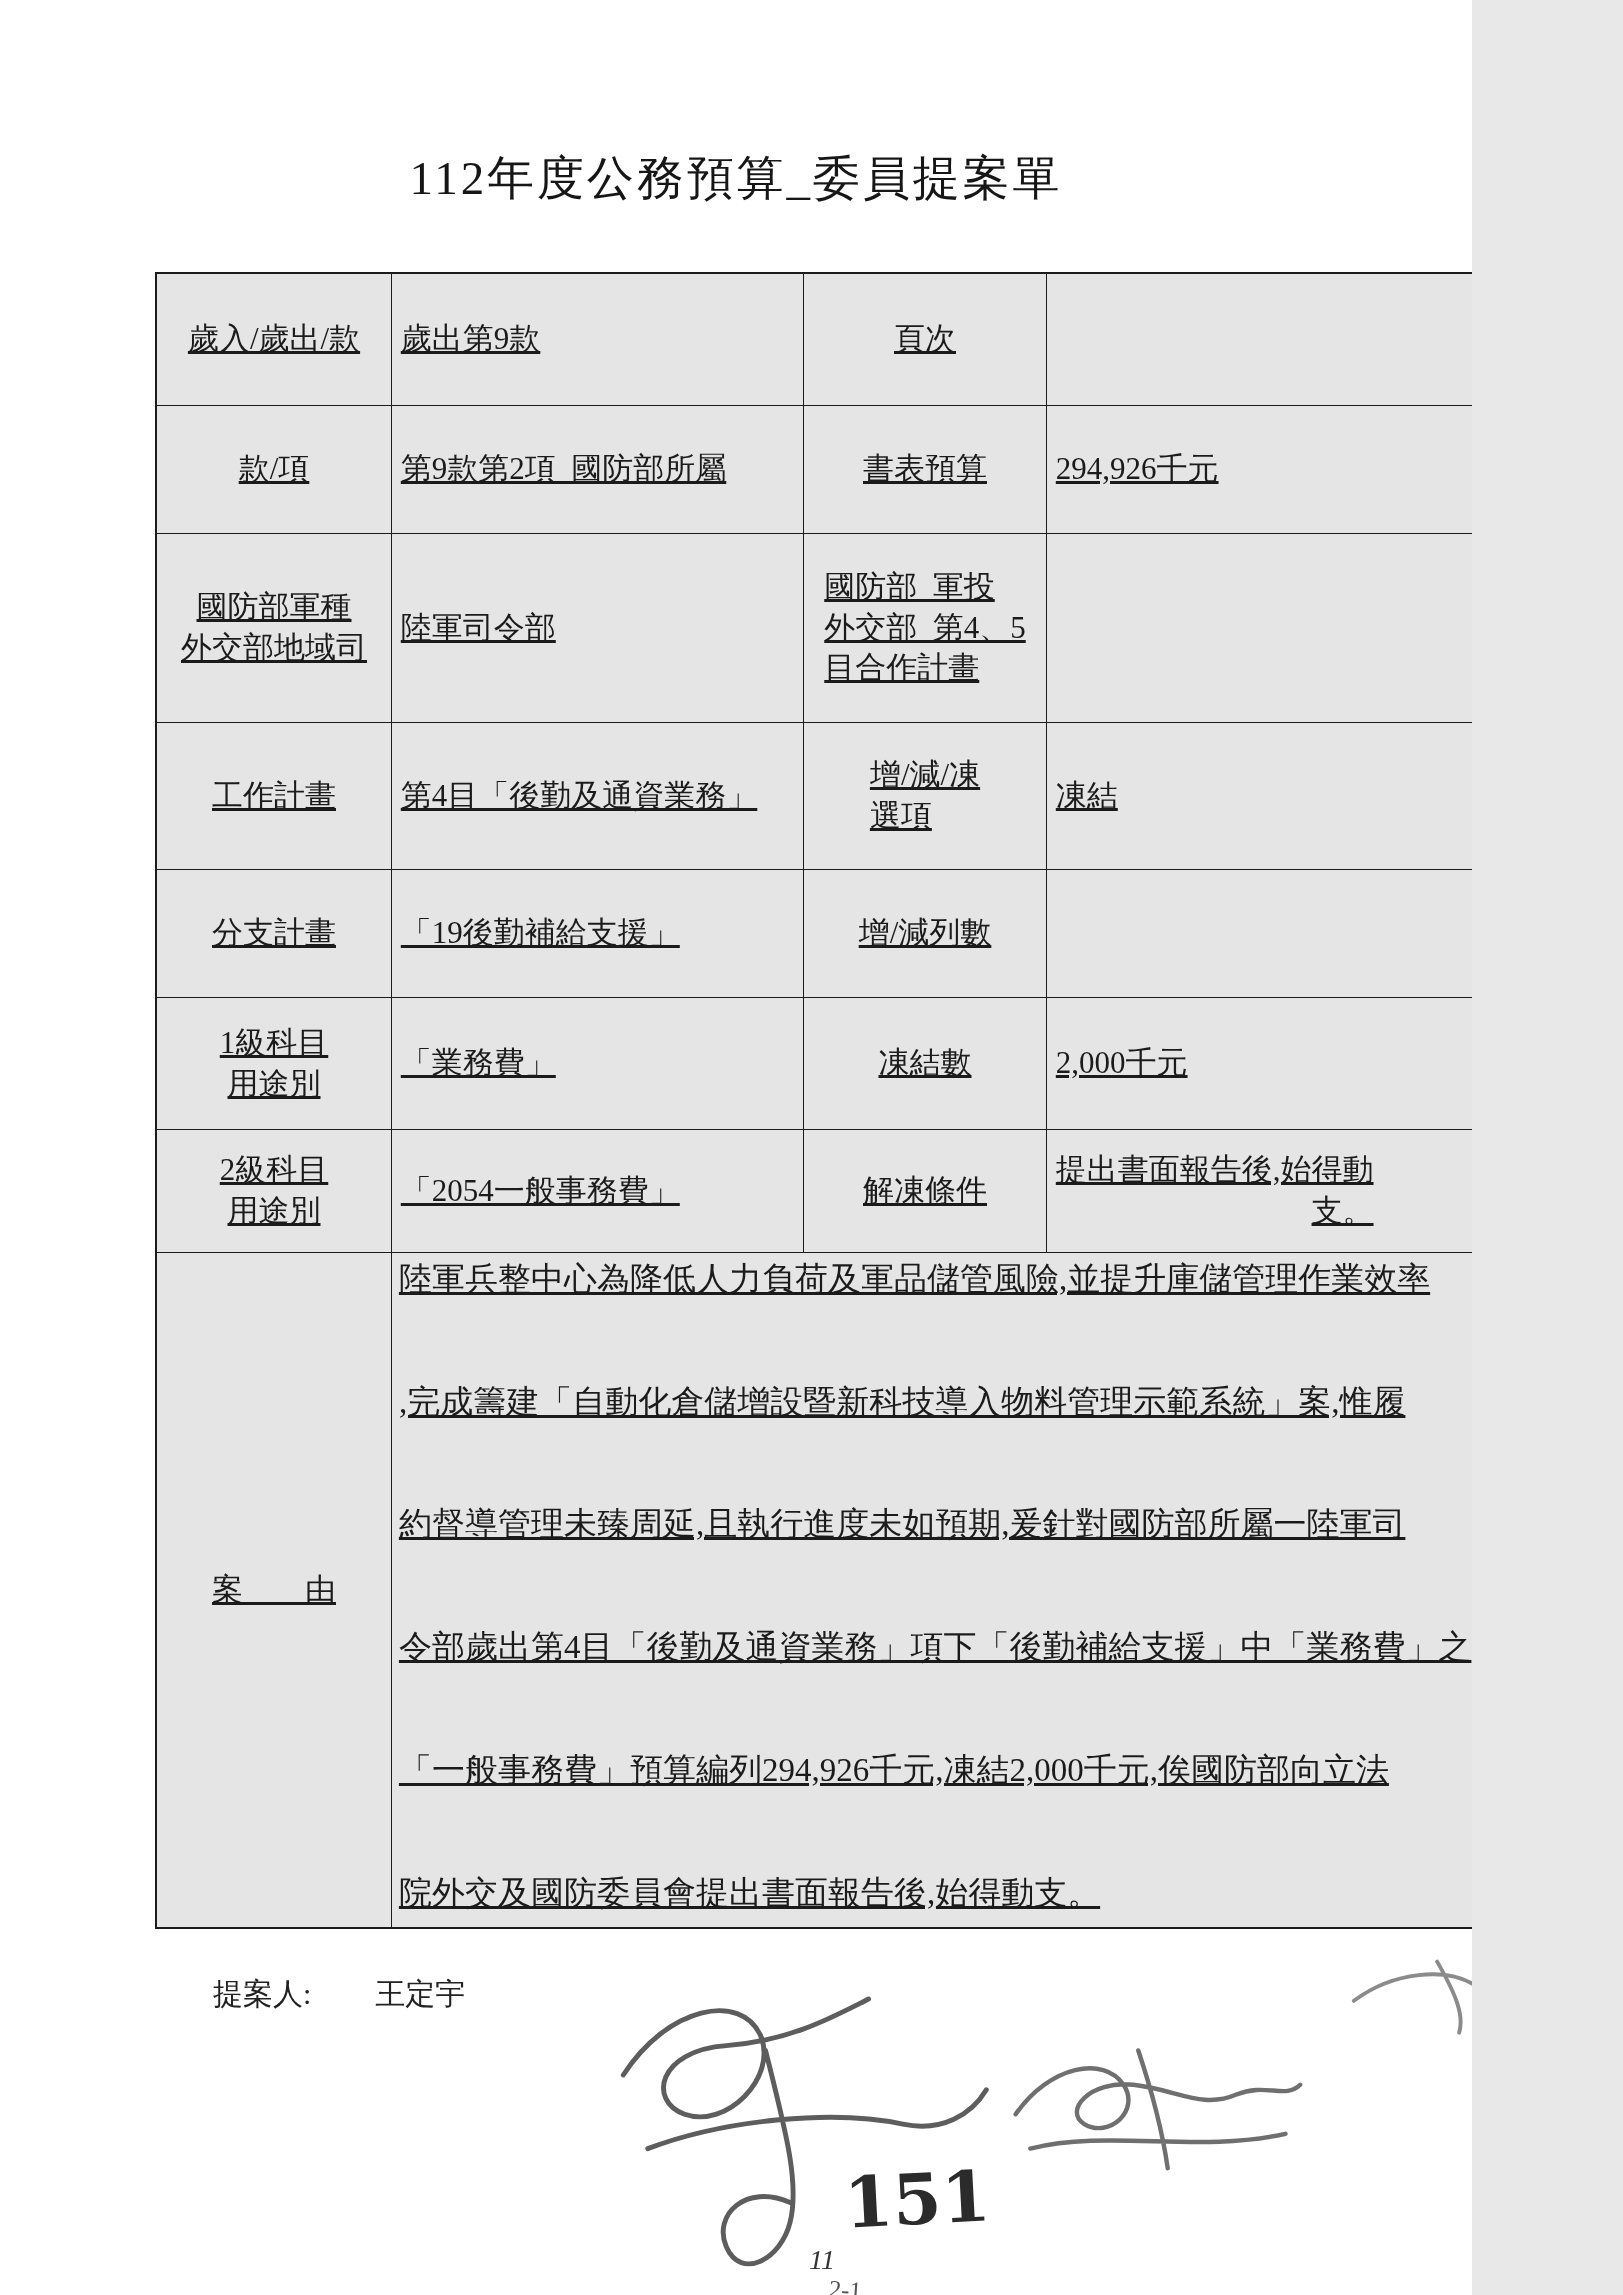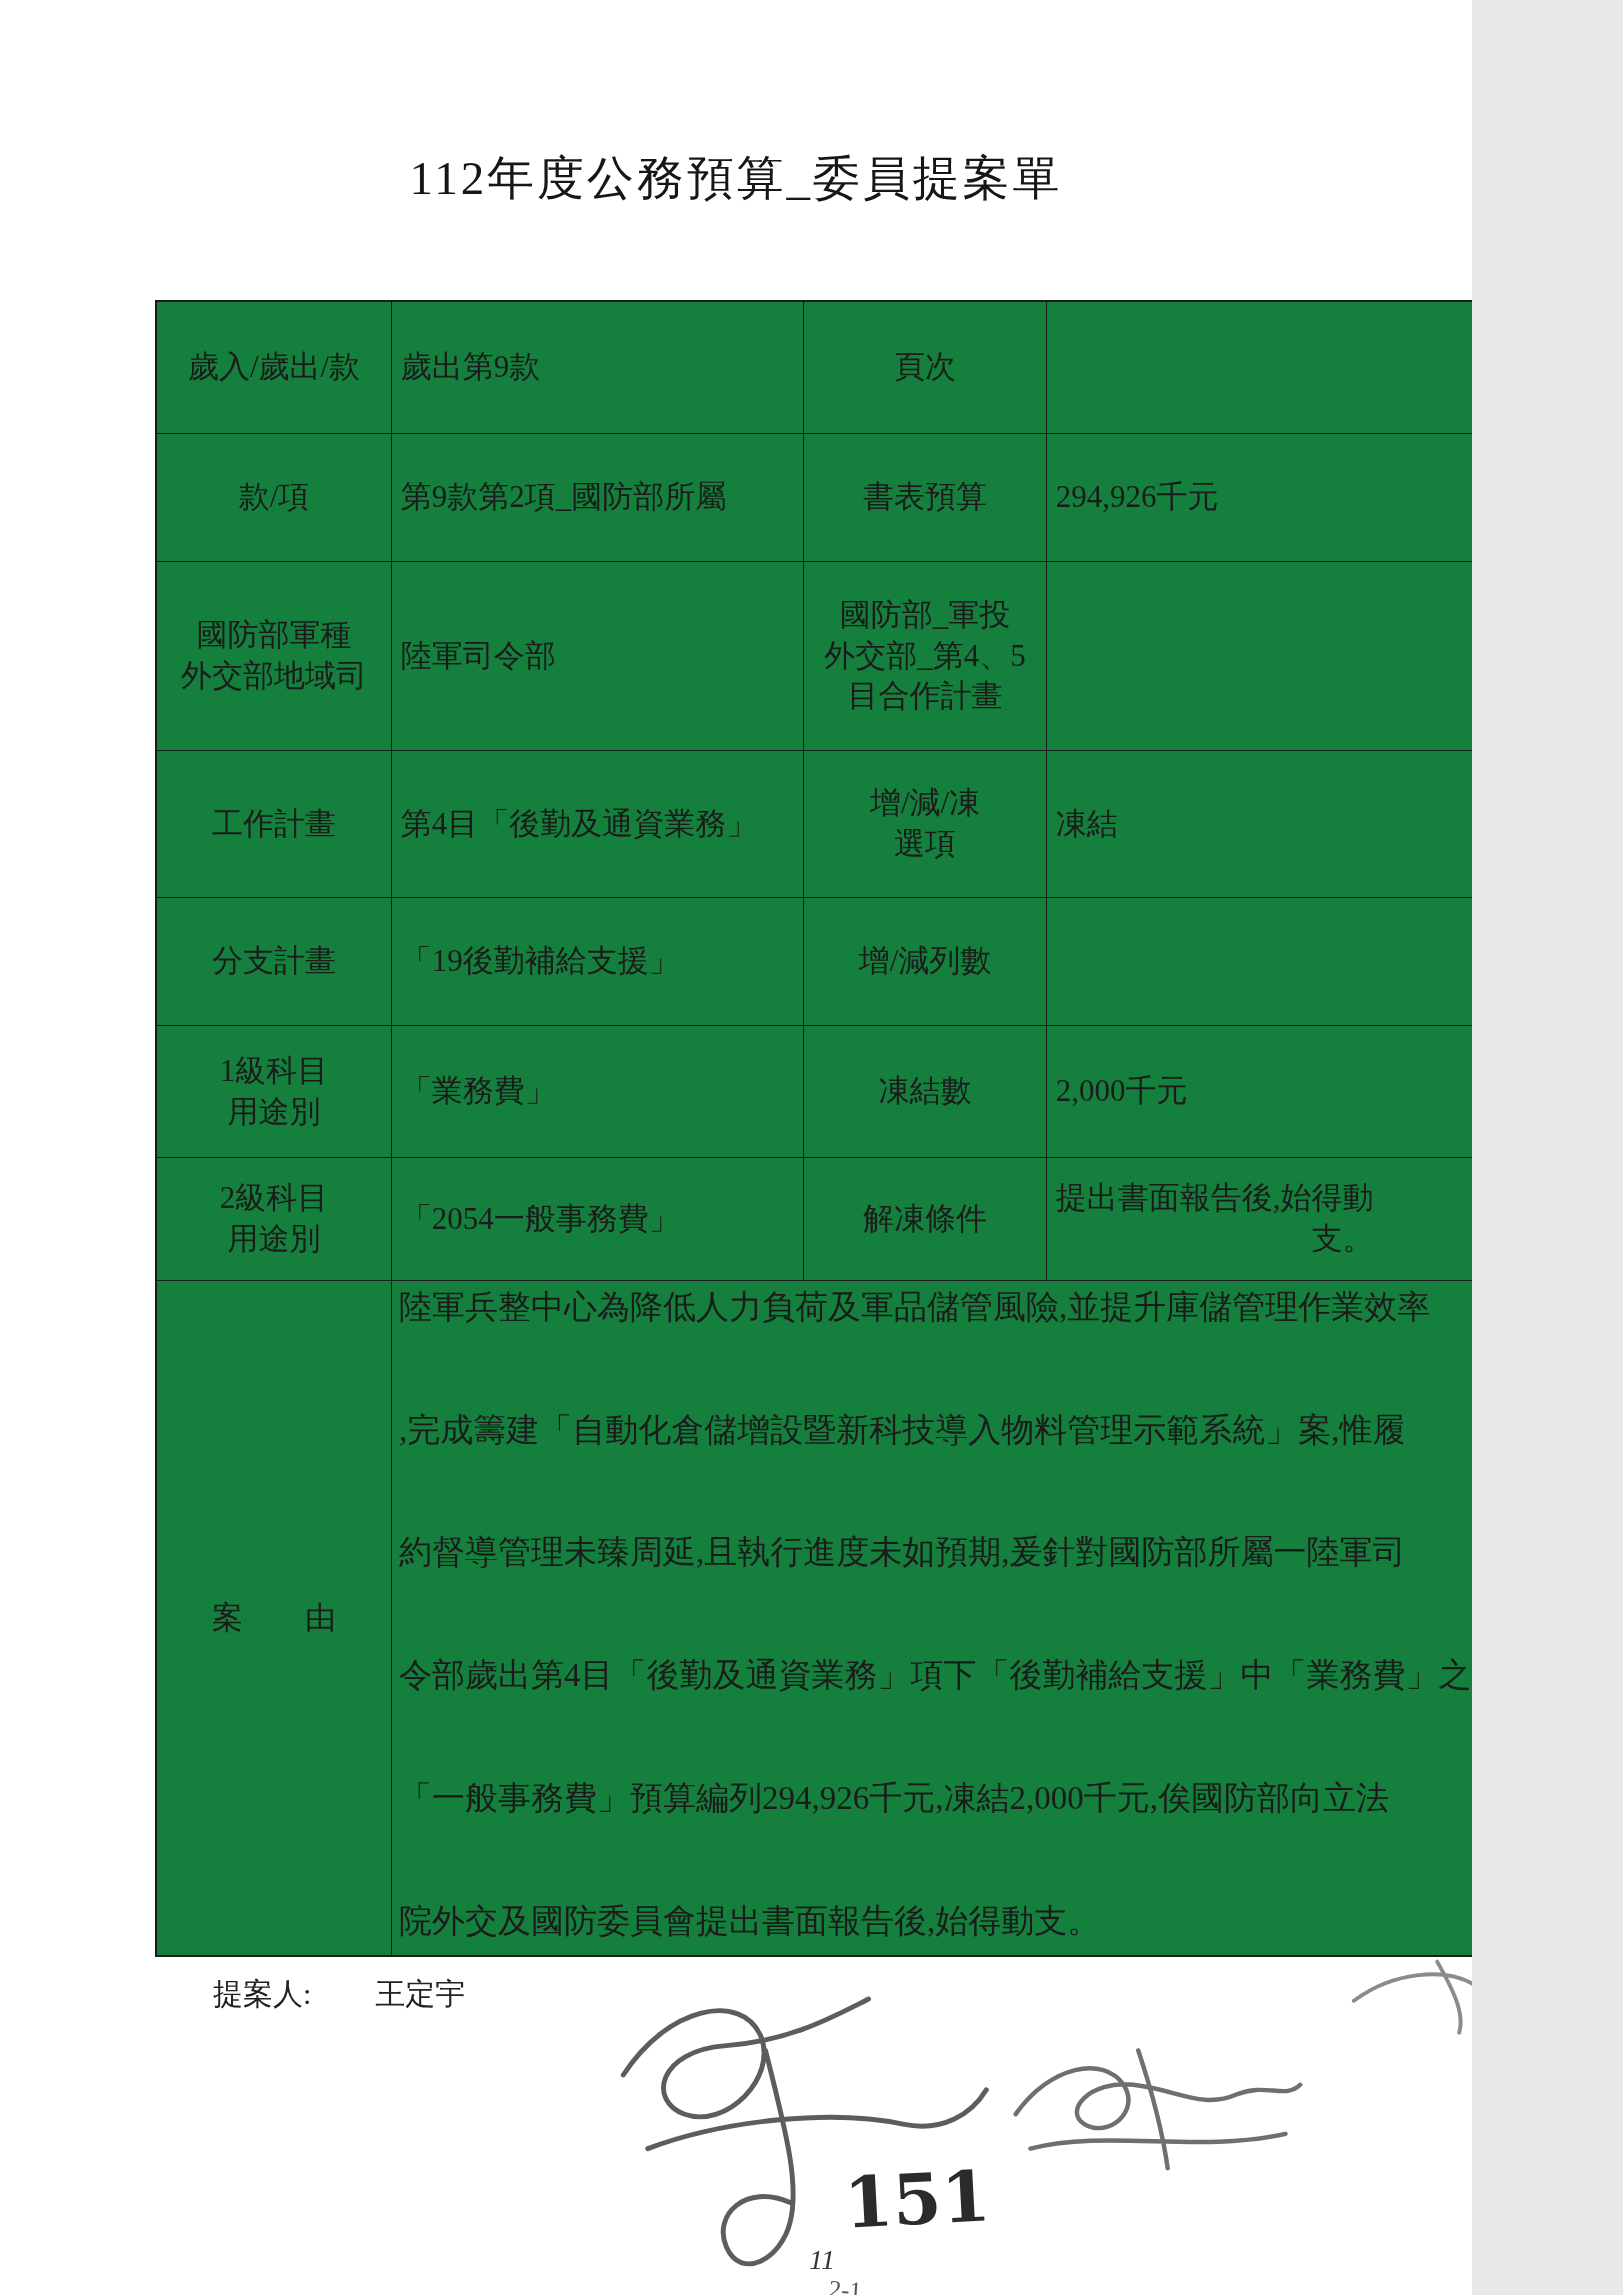--- a/index.html
+++ b/index.html
@@ -20,41 +20,42 @@
     margin: 0;
     text-align: center;
     font-size: 47px;
     font-weight: 500;
     letter-spacing: 2.9px;
     color: #161616;
   }
   .form-table {
     position: absolute;
     left: 155px;
-    top: 300px;
+    top: 272px;
     display: grid;
     grid-template-columns: 235px 412px 243px 441px;
     grid-template-rows: 132px 128px 189px 147px 128px 132px 123px 674px;
     border: 2px solid #1c1c1c;
-    background: #15803d;
+    background: #e5e5e5;
+    text-decoration: underline;
   }
   .cell {
     box-sizing: border-box;
     border-right: 1.5px solid #1c1c1c;
     border-bottom: 1.5px solid #1c1c1c;
     display: flex;
     align-items: center;
     font-size: 31px;
     line-height: 1.32;
     white-space: pre-line;
     color: #1b1b1b;
   }
   .c1 { justify-content: center; text-align: center; padding: 0 2.9px; }
   .c2 { padding-left: 8.8px; }
-  .c3 { justify-content: center; text-align: center; padding: 0 3.9px; }
+  .c3 { justify-content: center; text-align: left; padding: 0 3.9px; }
   .c4 { padding: 3.9px 29px 3.9px 8.8px; border-right: none; text-align: right; }
   .row-last { border-bottom: none; gap: 30px; }
   .case-cell {
     grid-column: 2 / 5;
     border-right: none;
     display: flex;
     flex-direction: column;
     justify-content: space-between;
     align-items: stretch;
     padding: 6.9px 7.8px 13.7px 6.9px;

